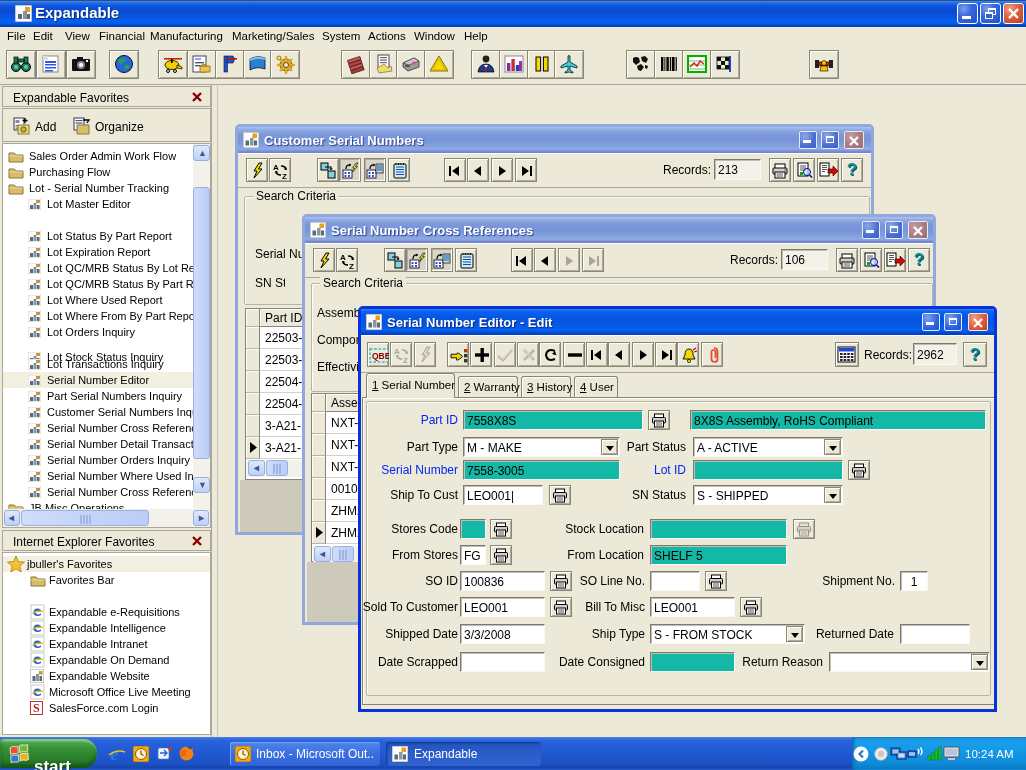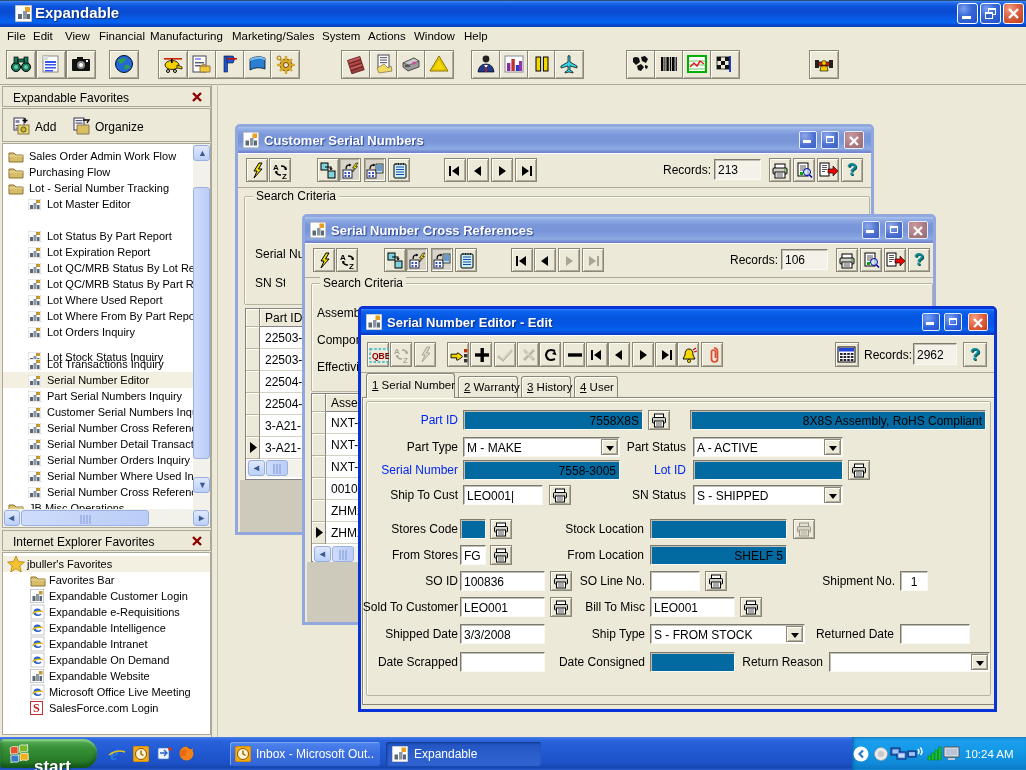--- a/index.html
+++ b/index.html
@@ -23,21 +23,21 @@
 .wt.active .txt{text-shadow:1px 1px 1px #0a2a80;}
 .wcap{position:absolute;top:4px;width:18px;height:18px;border-radius:2px;border:1px solid #e6ecfa;box-sizing:border-box;}
 .wcap.min,.wcap.res{background:radial-gradient(circle at 30% 25%,#8fa9e8 0%,#4a6ed0 60%,#3a5ec8 100%);}
 .wcap.cls{background:radial-gradient(circle at 30% 25%,#c89aa0 0%,#a87a80 60%,#986a72 100%);}
 .wt.active .wcap.min,.wt.active .wcap.res{background:radial-gradient(circle at 30% 25%,#7ba1f0 0%,#2e62e0 60%,#1e50d4 100%);}
 .wt.active .wcap.cls{background:radial-gradient(circle at 30% 25%,#f0a080 0%,#e06040 50%,#cc3a10 100%);}
 .wtoolbar{position:absolute;left:0;right:0;background:#ece9d8;border-bottom:1px solid #aca899;}
 .gb{position:absolute;border:1px solid #b8b4a2;border-radius:2px;box-shadow:inset 1px 1px 0 #fffef4;}
 .gb .cap{position:absolute;top:-8px;left:8px;background:#ece9d8;padding:0 3px;font-size:12px;color:#000;}
 .inp{position:absolute;box-sizing:border-box;background:#fff;border:1px solid;border-color:#7c7a6e #fbfaf2 #fbfaf2 #7c7a6e;box-shadow:inset 1px 1px 0 #c0beb2;font-size:12px;color:#000;padding:1px 3px 0 3px;white-space:nowrap;overflow:hidden;}
-.inp.ro{background:#0369a1;text-align:right;}
+.inp.ro{background:#14b8a6;}
 .lbl{position:absolute;font-size:12px;color:#000;white-space:nowrap;}
 .lbl.r{text-align:right;}
 .lbl.blue{color:#0026f8;}
 .combo .arr{position:absolute;right:1px;top:1px;bottom:1px;width:17px;background:#ece9d8;border:1px solid #8a8778;box-sizing:border-box;box-shadow:inset 1px 1px 0 #fffff4,inset -1px -1px 0 #b0ad9c;}
 .combo .arr:after{content:"";position:absolute;left:4px;top:6px;border:4px solid transparent;border-top:5px solid #000;}
 .prnbtn{position:absolute;width:22px;height:20px;background:#ece9d8;border:1px solid #8a8778;box-shadow:inset 1px 1px 0 #fffff4,inset -1px -1px 0 #b0ad9c;box-sizing:border-box;}
 .grid{position:absolute;background:#fff;border:1px solid #848284;box-sizing:border-box;}
 .gh{position:absolute;background:#ece9d8;border-right:1px solid #848284;border-bottom:1px solid #848284;box-shadow:inset 1px 1px 0 #fffff4;box-sizing:border-box;font-size:12px;padding:2px 0 0 5px;}
 .gc{position:absolute;background:#ece9d8;border-right:1px solid #848284;border-bottom:1px solid #b8b4a2;box-shadow:inset 1px 1px 0 #fffff4;box-sizing:border-box;}
 .gr{position:absolute;font-size:12px;color:#000;border-bottom:1px solid #d6d2c2;padding:4px 0 0 5px;box-sizing:border-box;white-space:nowrap;overflow:hidden;}
@@ -566,30 +566,20 @@
           <path d="M9 0 L11.4 5.6 L17.5 6 L12.8 10 L14.3 16 L9 12.7 L3.7 16 L5.2 10 L0.5 6 L6.6 5.6 Z" fill="#f2c230" stroke="#b08010" stroke-width=".8"></path>
         </svg>
         <span class="t" style="left:24px">jbuller's Favorites</span>
       </div>
 <div class="trow" style="top:19px;">
         <svg class="abs" style="left:27px;top:2px" width="16" height="13">
           <path d="M1 3 L6 3 L8 5 L15 5 L15 12 L1 12 Z" fill="#d8bc6a" stroke="#8a7430" stroke-width="1"></path>
           <path d="M1 6 L15 6" stroke="#e8d89a" stroke-width="1"></path>
         </svg>
         <span class="t" style="left:46px">Favorites Bar</span>
-      </div>
-<div class="trow" style="top:35px;">
-        <svg class="abs" style="left:27px;top:1px" width="14" height="14">
-          <rect x="0" y="0" width="14" height="14" fill="#fdfdfd" stroke="#999" stroke-width="1"></rect>
-          <rect x="9" y="2" width="3.5" height="3.5" fill="#c89830"></rect>
-          <rect x="2.5" y="7" width="3" height="5" fill="#5a6a78"></rect>
-          <rect x="6" y="5" width="3" height="7" fill="#8a97a2"></rect>
-          <rect x="9.5" y="7" width="2.5" height="5" fill="#5a6a78"></rect>
-        </svg>
-        <span class="t" style="left:46px">Expandable Customer Login</span>
       </div>
 <div class="trow" style="top:51px;">
         <svg class="abs" style="left:27px;top:0px" width="15" height="16">
           <rect x="1" y="1" width="13" height="14" fill="#fff" stroke="#bbb" stroke-width=".8"></rect>
           <path d="M3.5 8.2 Q3.5 4.4 7.5 4.4 Q11.2 4.4 11.4 8 L5.6 8 Q5.8 10.4 8 10.4 Q9.8 10.4 10.6 9.4 L11.4 10.8 Q10 12 7.6 12 Q3.5 12 3.5 8.2 Z" fill="#2a62c8"></path>
           <path d="M2 9.5 Q7 6.5 13 7.5" stroke="#e8c020" stroke-width="1.3" fill="none"></path>
         </svg>
         <span class="t" style="left:46px">Expandable e-Requisitions</span>
       </div>
 <div class="trow" style="top:67px;">

